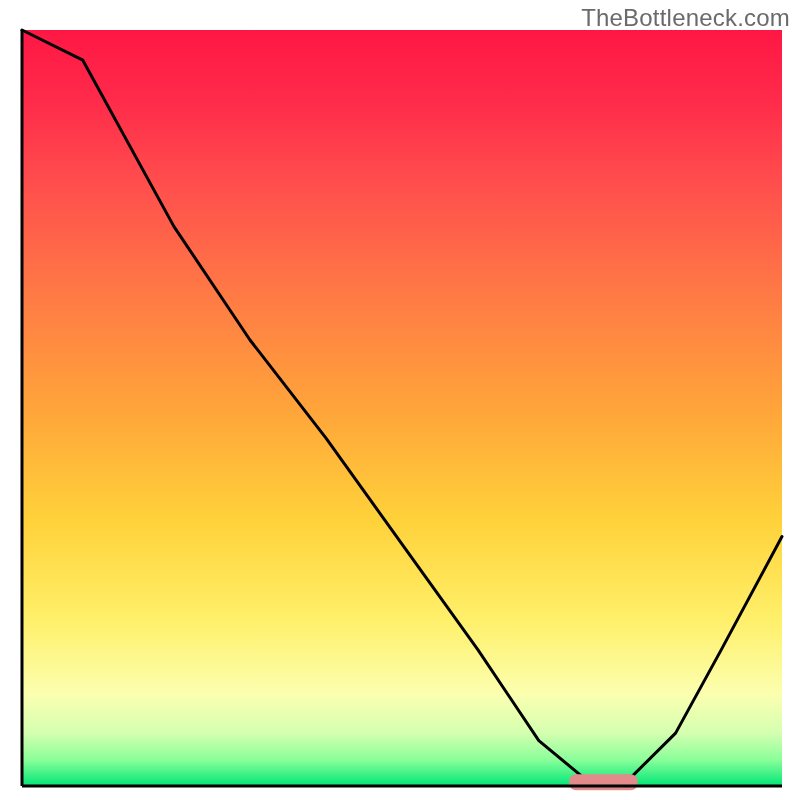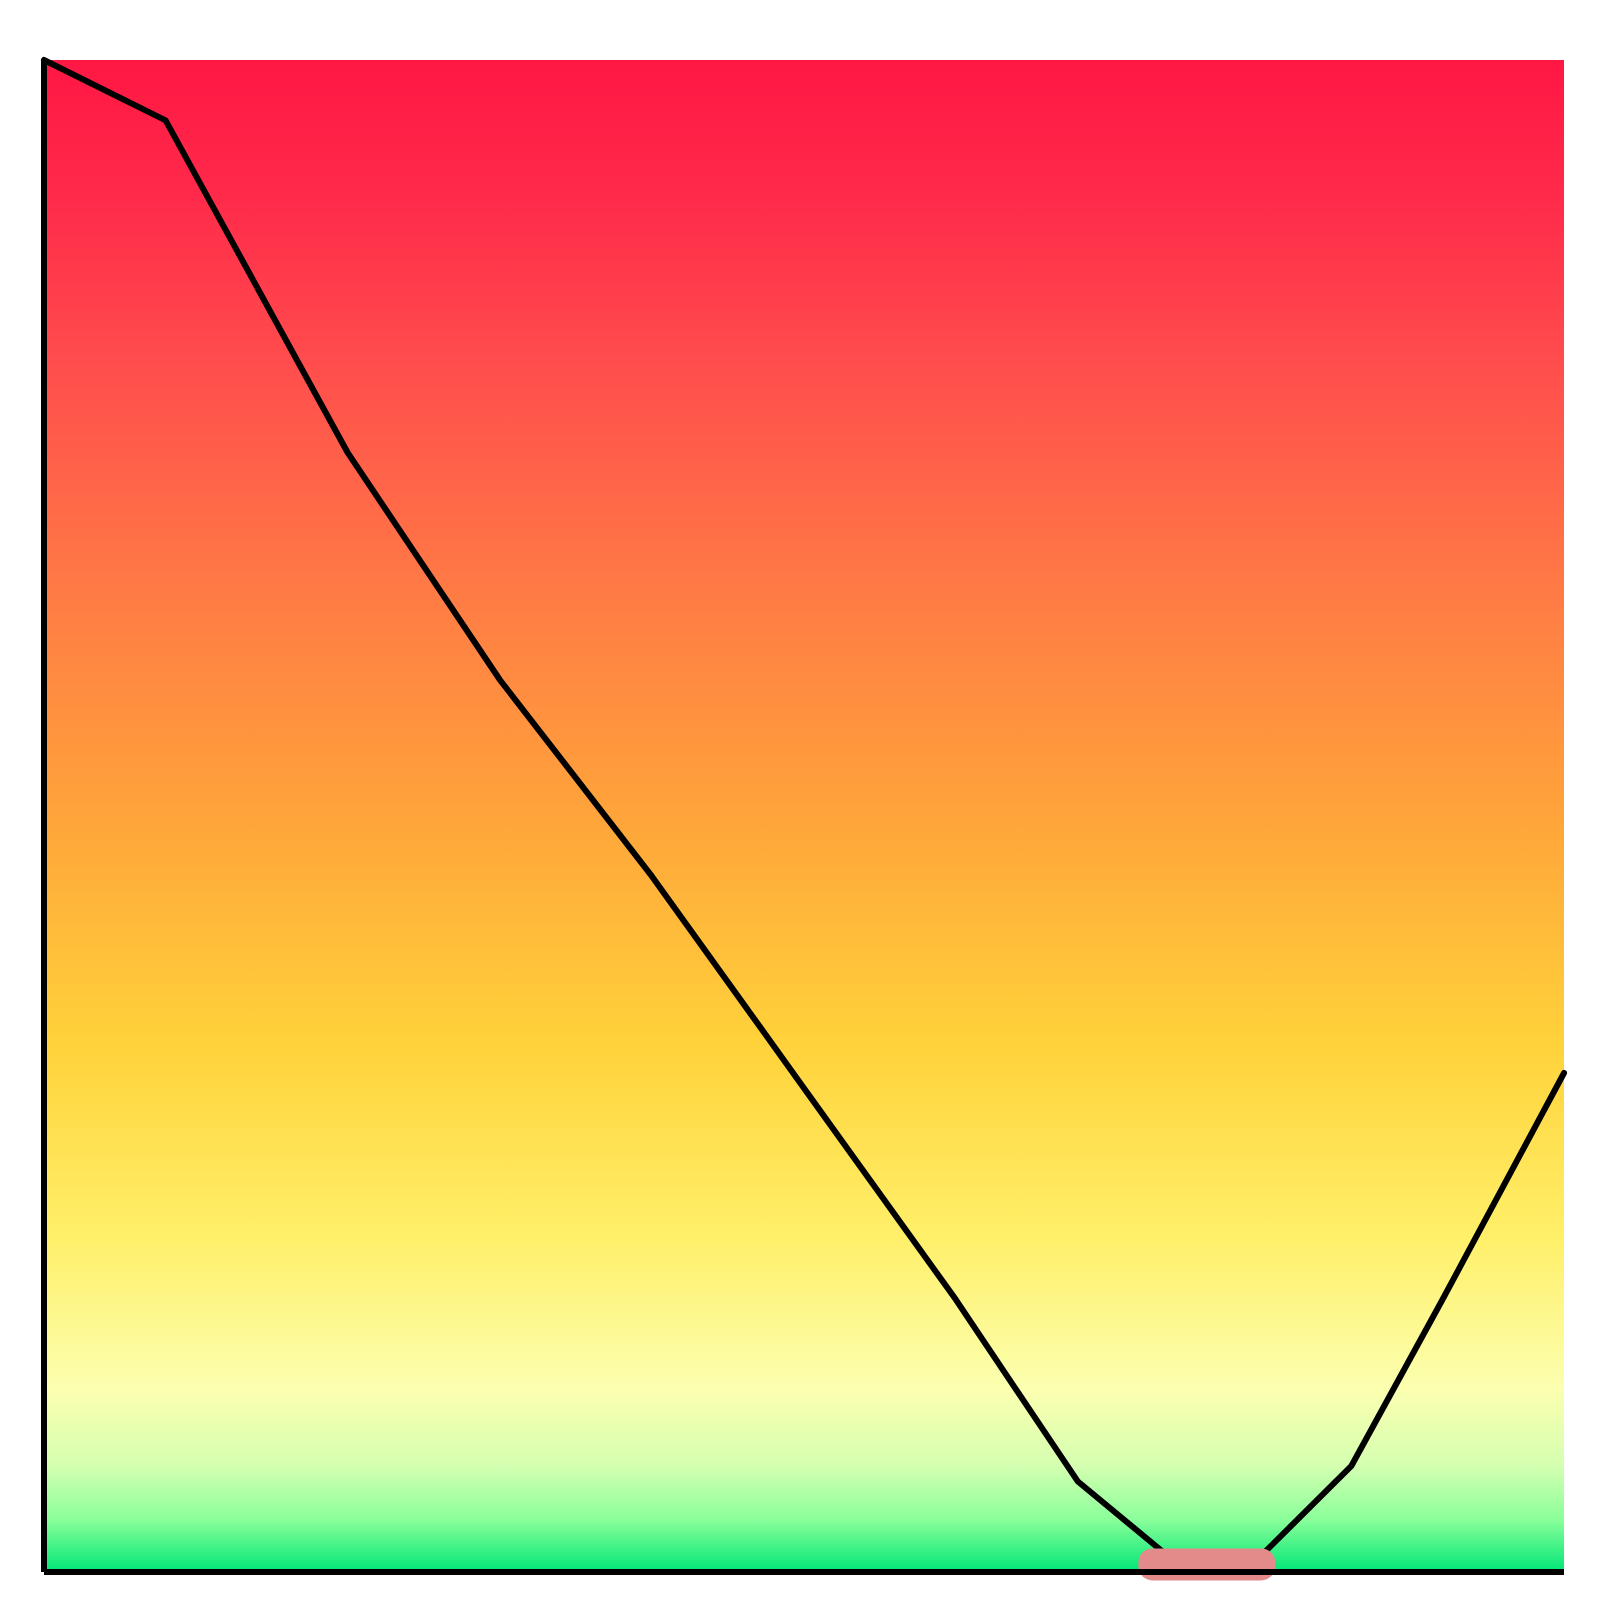--- a/index.html
+++ b/index.html
@@ -28,20 +28,21 @@
     position: absolute;
     top: 0;
     left: 0;
   }
 </style>
 </head>
 <body>
 
 <div class="stage">
 
+  <div class="watermark">TheBottleneck.com</div>
 
   <svg class="chart" width="800" height="800" viewBox="0 0 800 800">
     <defs>
       <linearGradient id="bg-grad" x1="0" y1="0" x2="0" y2="1">
       <stop offset="0%" stop-color="#ff1744"></stop>
           <stop offset="9%" stop-color="#ff2a4a"></stop>
           <stop offset="20%" stop-color="#ff4d4d"></stop>
           <stop offset="35%" stop-color="#ff7a45"></stop>
           <stop offset="50%" stop-color="#ffa43a"></stop>
           <stop offset="65%" stop-color="#ffd23a"></stop>

